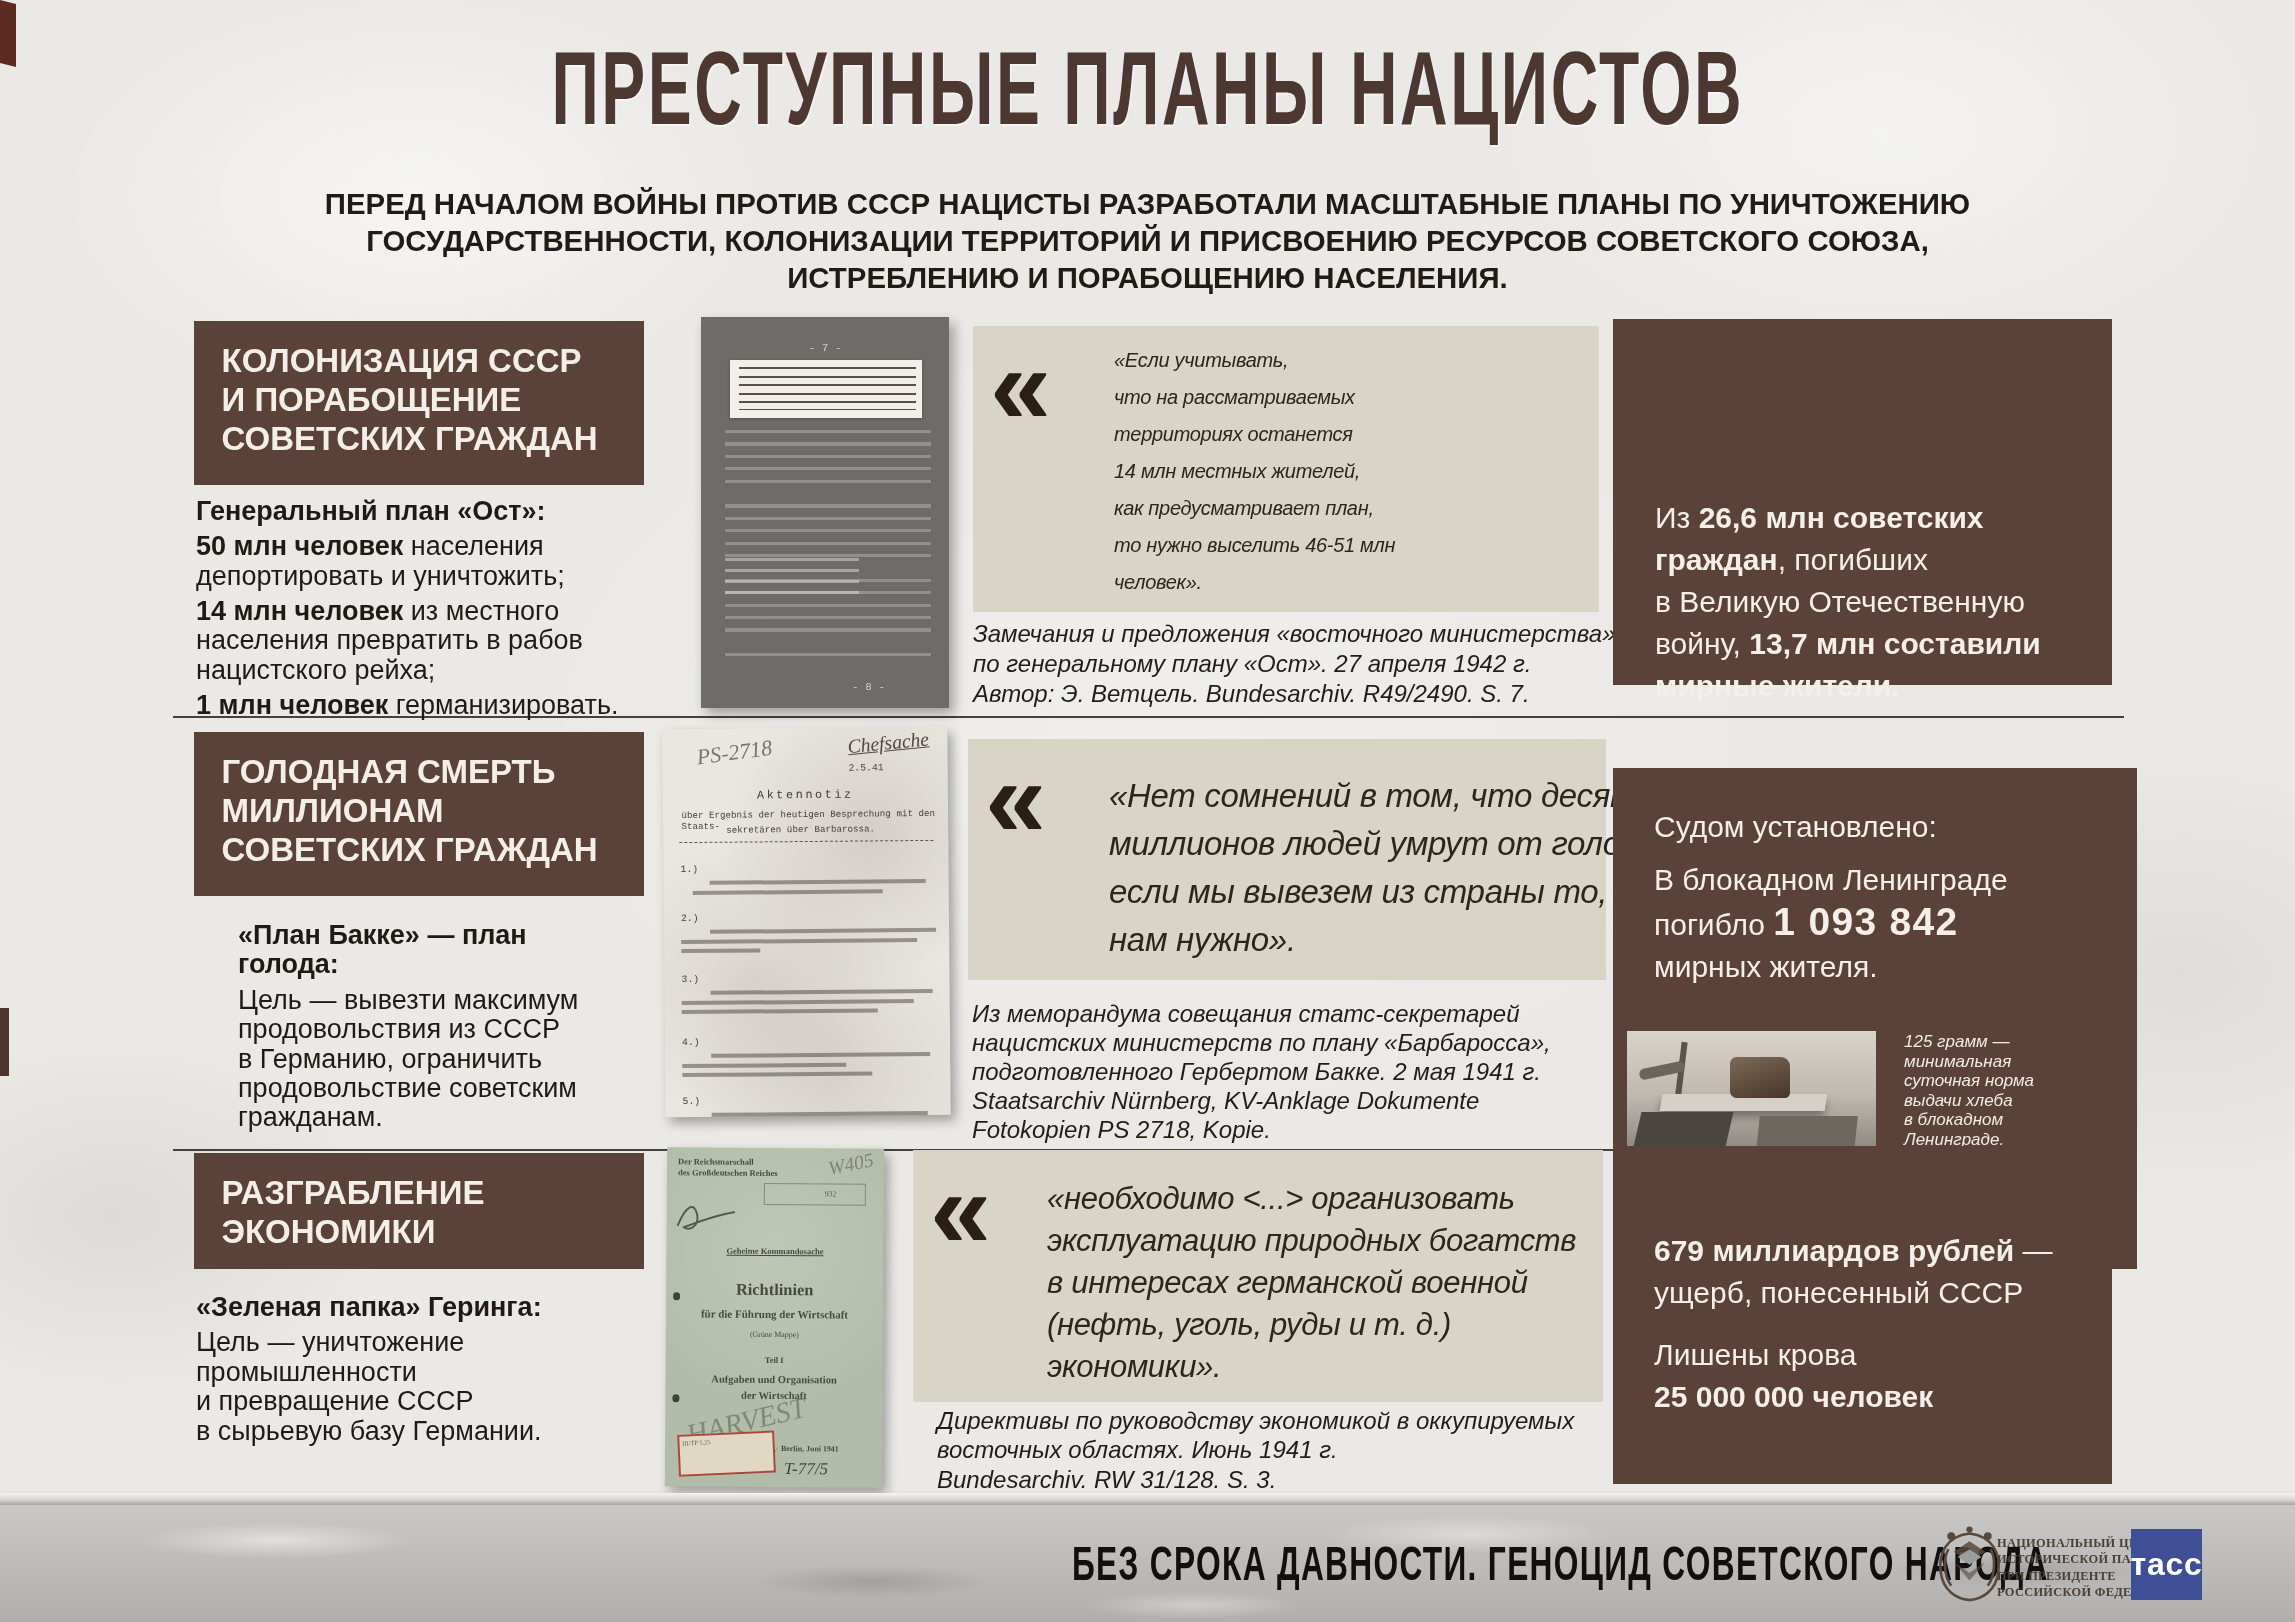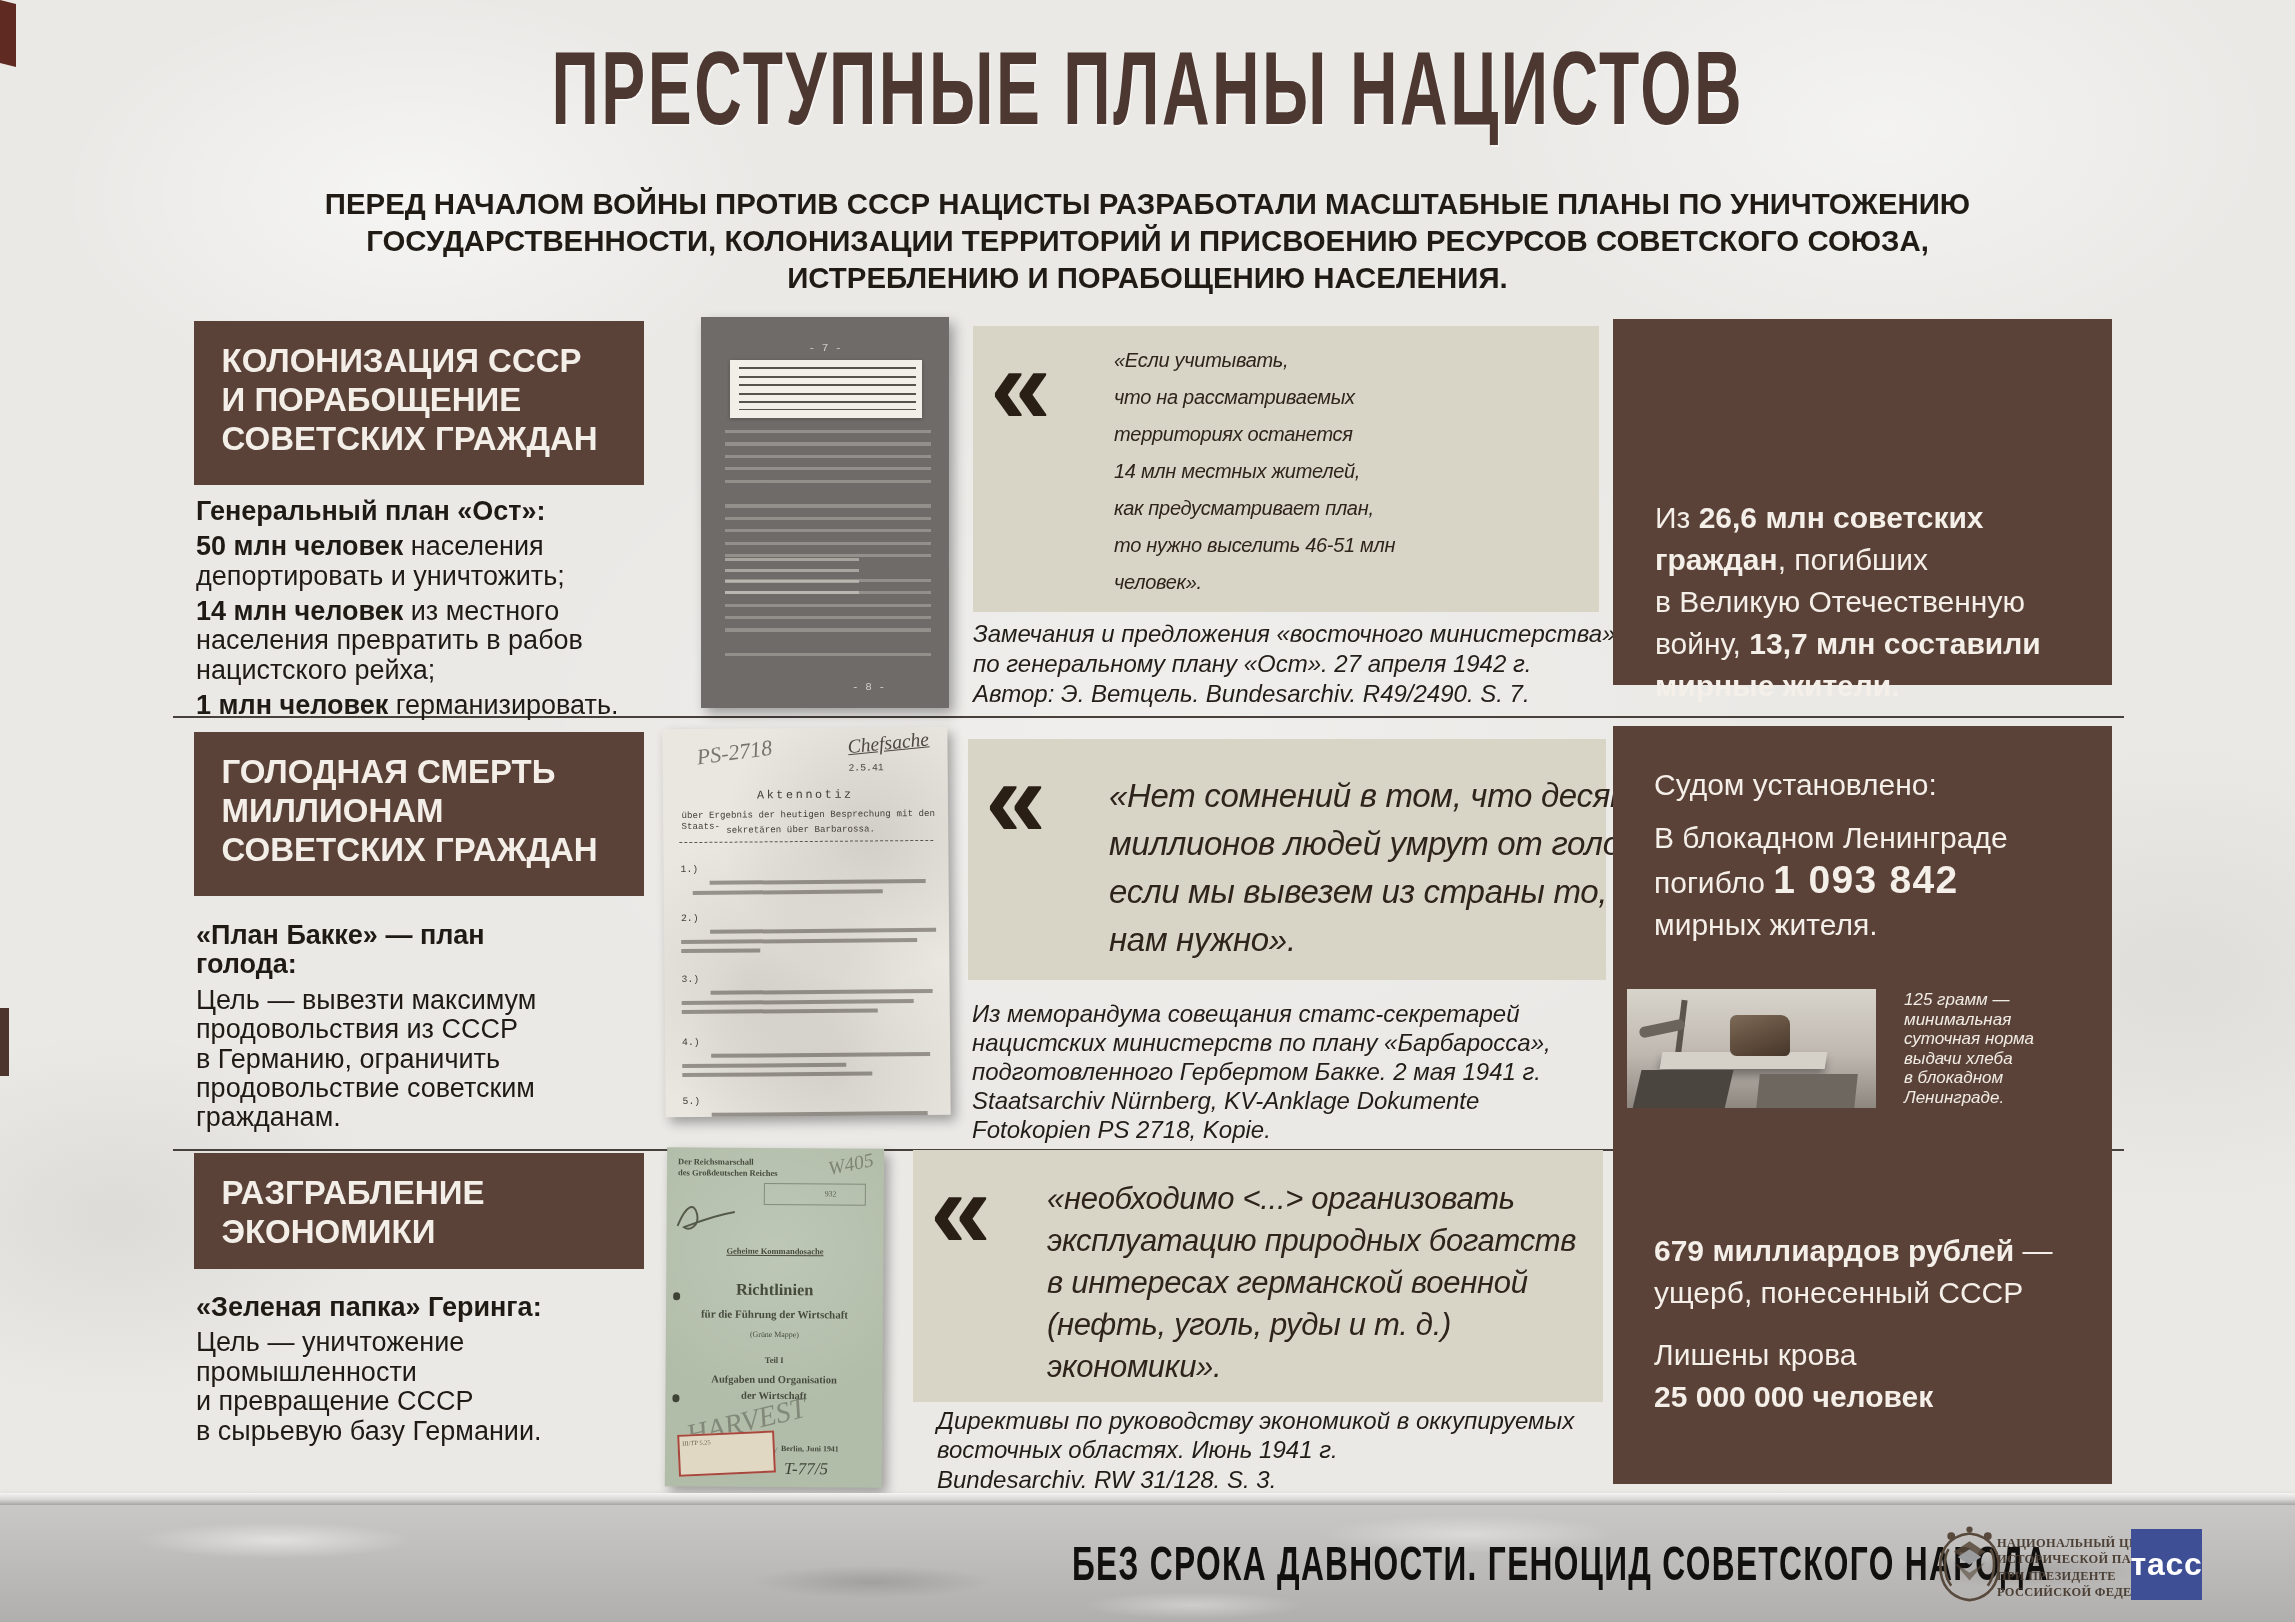--- a/index.html
+++ b/index.html
@@ -89,21 +89,21 @@
   #q2 .qtext{left:141px;top:33px;font-size:33px;line-height:48px;}
   #q3 .qtext{left:134px;top:27.5px;font-size:31px;line-height:42px;}
 
   .qcaption{position:absolute;font-style:italic;color:#231d17;font-size:24px;}
   #c1{left:973px;top:619px;line-height:30px;}
   #c2{left:972px;top:999px;line-height:29px;}
   #c3{left:937px;top:1406px;line-height:29.4px;}
 
   .panel{position:absolute;left:1613px;width:499px;background:#5b4238;color:#f4efe8;}
   #p1{top:319px;height:366px;}
-  #p2{top:726px;height:501px;}
+  #p2{top:768px;height:501px;padding-left:25px;}
   #p3{top:1146px;height:338px;}
   .stat{position:absolute;font-size:30px;line-height:42px;}
   #p1 .stat{left:42px;top:178px;}
   #p2 .stat{left:41px;top:38px;}
   #p2 .stat .ln.gap{margin-top:10.5px;}
   #p3 .stat{left:41px;top:84px;}
   #p3 .stat .ln.gap{margin-top:19.6px;}
   .stat .big{font-size:39px;letter-spacing:1.3px;}
 
   .photo{position:absolute;left:14.4px;top:263px;width:249px;height:119px;overflow:hidden;
@@ -210,21 +210,21 @@
         <div class="ln"><span>войну, </span><span class="b">13,7 млн составили</span></div>
         <div class="ln"><span class="b">мирные жители.</span></div>
       </div>
   </div>
 
   <div class="hbox" style="top:732px;height:164px;">
       <div class="ln">ГОЛОДНАЯ СМЕРТЬ</div>
       <div class="ln">МИЛЛИОНАМ</div>
       <div class="ln">СОВЕТСКИХ ГРАЖДАН</div>
     </div>
-  <div class="lbody" style="top:921px;">
+  <div class="lbody" style="top:921px;margin-left:42px;">
       <div class="ln"><span class="b">«План Бакке» — план</span></div>
       <div class="ln"><span class="b">голода:</span></div>
       <div class="ln gap"><span>Цель — вывезти максимум</span></div>
       <div class="ln"><span>продовольствия из СССР</span></div>
       <div class="ln"><span>в Германию, ограничить</span></div>
       <div class="ln"><span>продовольствие советским</span></div>
       <div class="ln"><span>гражданам.</span></div>
     </div>
 
   <div class="doc" id="doc2">

